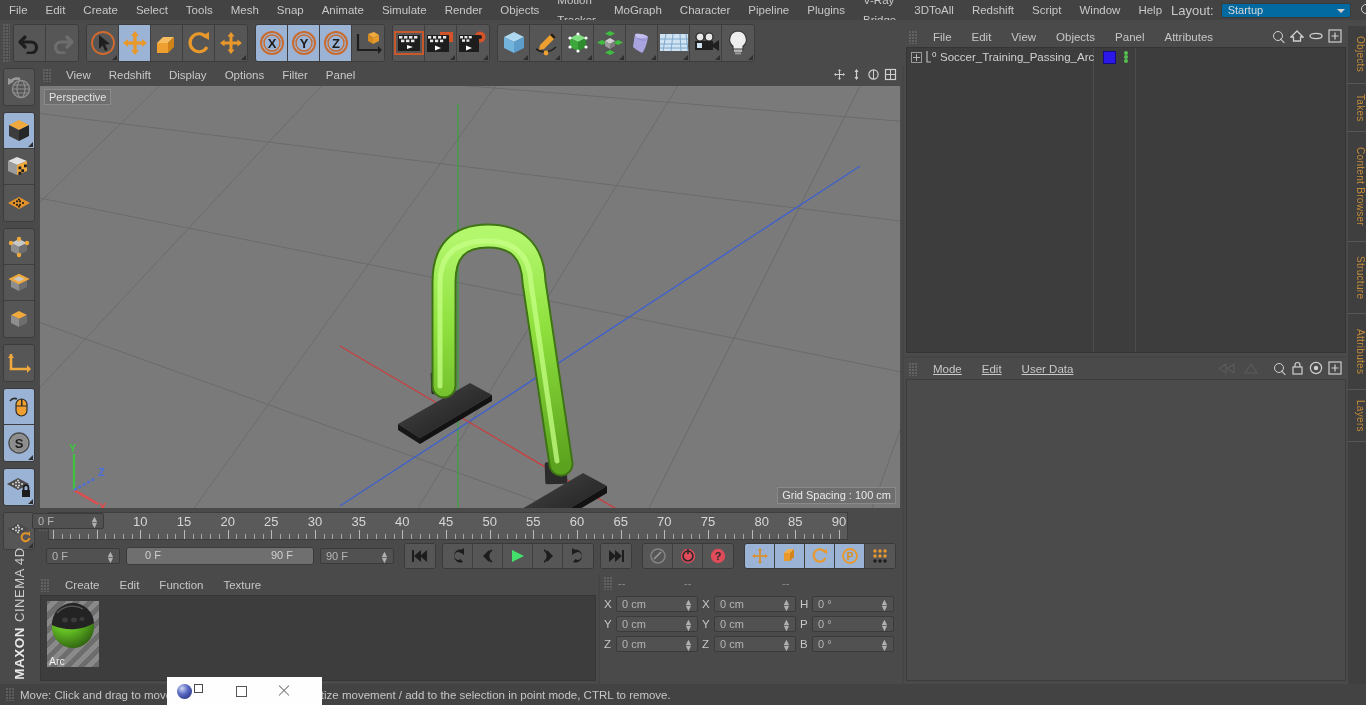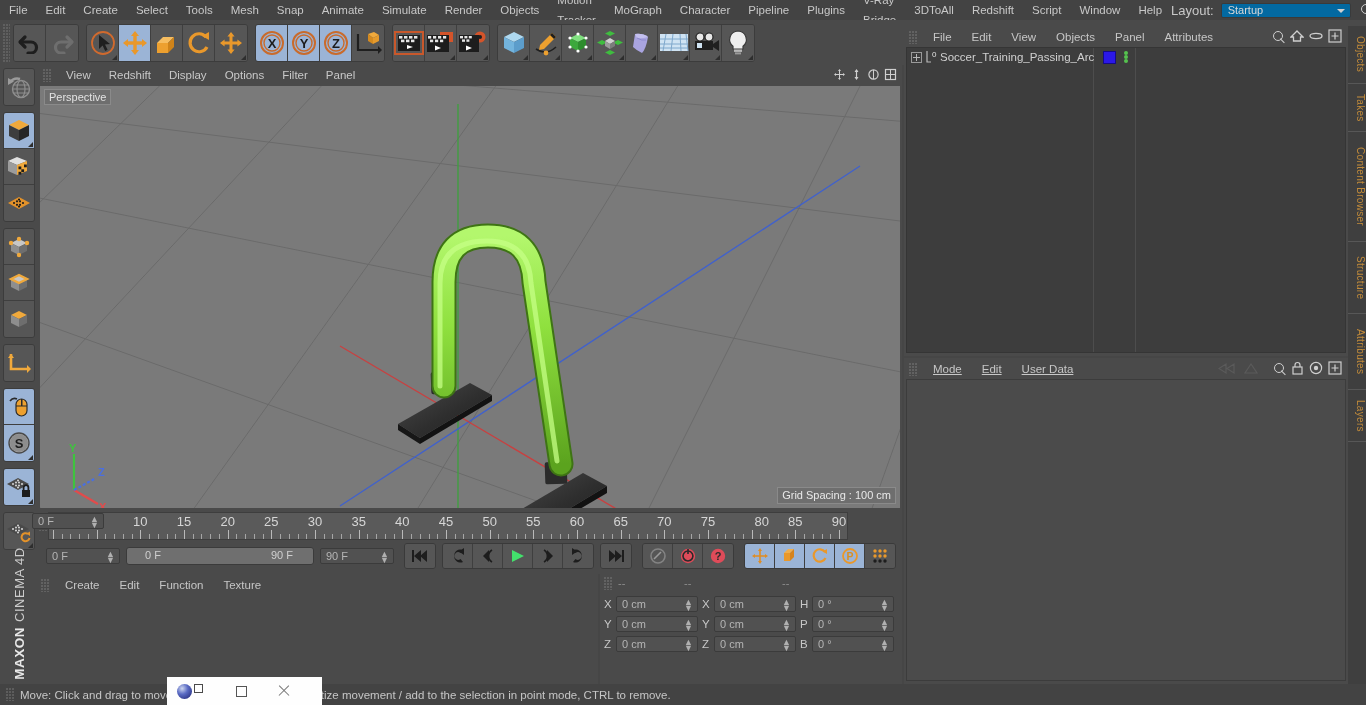--- a/index.html
+++ b/index.html
@@ -984,20 +984,40 @@
   <div class="mat-outer">
     <div class="menubar">
       <div class="grip" style="margin-left:3px"></div>
       <div id="mat-menu" style="display:flex;">
           <div class="mi">Create</div>
           <div class="mi">Edit</div>
           <div class="mi">Function</div>
           <div class="mi">Texture</div>
         </div>
     </div>
+    <div class="mat-body">
+      <div class="mat-chip">
+        <svg width="48" height="48" viewBox="0 0 48 48">
+          <defs>
+            <radialGradient id="ballg" cx="35%" cy="28%" r="80%">
+              <stop offset="0%" stop-color="#9ee84f"></stop>
+                <stop offset="45%" stop-color="#5fb722"></stop>
+              <stop offset="100%" stop-color="#2c5b0f"></stop>
+            </radialGradient>
+          </defs>
+          <circle cx="24" cy="24" r="21" fill="url(#ballg)"></circle>
+          <path d="M3 22 a21 21 0 0 1 42 -2 a30 18 0 0 1 -42 2Z" fill="#232323"></path>
+          <ellipse cx="16" cy="17" rx="3" ry="2.4" fill="#3b3b3b"></ellipse>
+          <ellipse cx="25" cy="17" rx="3" ry="2.4" fill="#3b3b3b"></ellipse>
+          <ellipse cx="33" cy="16" rx="2.6" ry="2.1" fill="#3b3b3b"></ellipse>
+          <path d="M8 10 a21 21 0 0 1 26 -4" stroke="#5a5a5a" stroke-width="1.4" fill="none"></path>
+        </svg>
+        <div class="mat-name">Arc</div>
+      </div>
+    </div>
   </div>
 
   <div class="co-outer">
     <div class="co-head">
       <div class="grip"></div>
       <span style="width:66px">--</span>
       <span style="width:98px">--</span>
       <span>--</span>
     </div>
     <div class="co-grid" id="co-grid">

